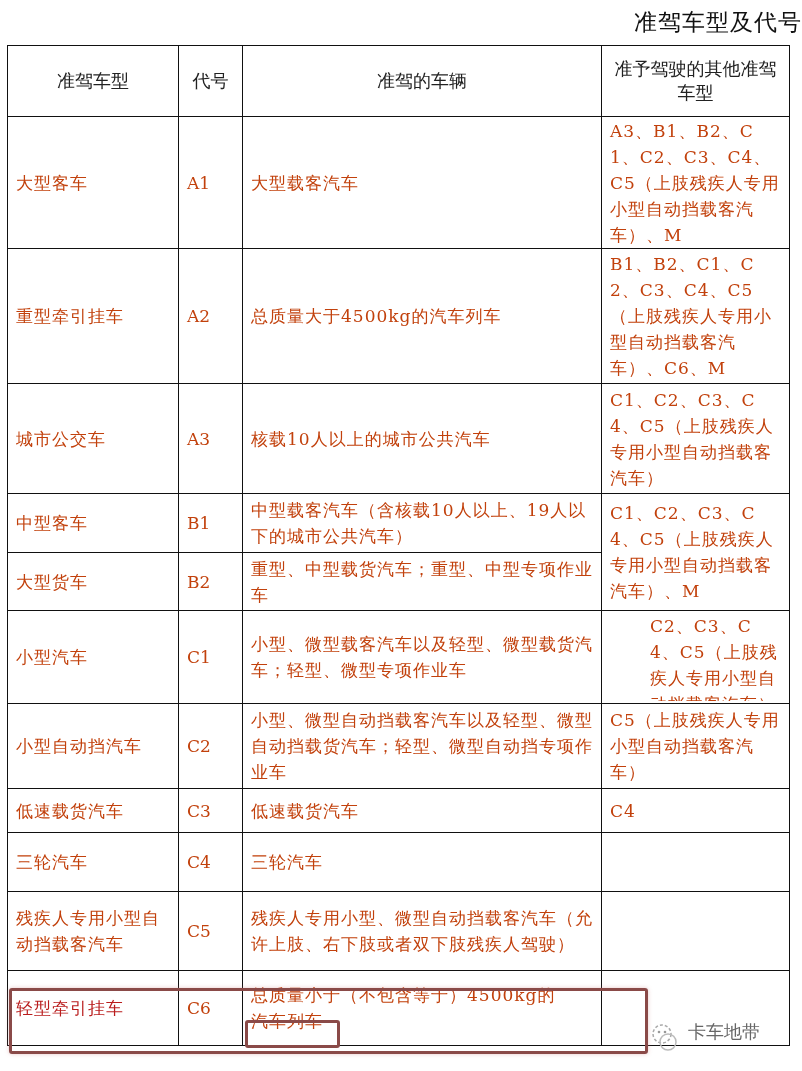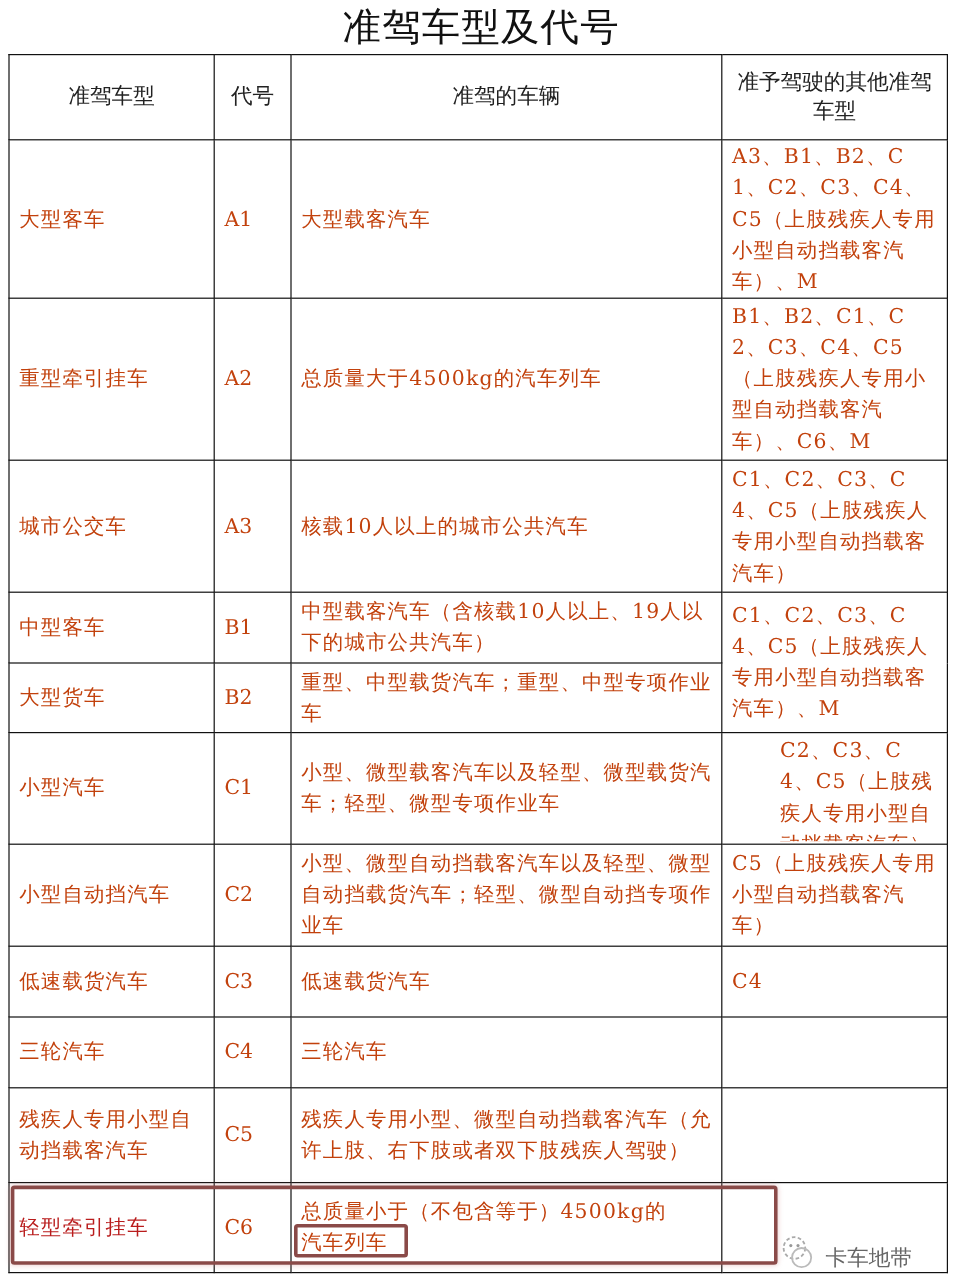--- a/index.html
+++ b/index.html
@@ -3,21 +3,21 @@
 <meta charset="utf-8">
 <style>
   html, body { margin: 0; padding: 0; background: #ffffff; }
   body {
     width: 802px; height: 1071px; position: relative; overflow: hidden;
     font-family: "DejaVu Serif", "Liberation Serif", serif;
     color: #2a2a2a;
   }
   .title {
     position: absolute; left: 0; top: 0; width: 802px; height: 44px;
-    text-align: center; font-size: 32px; line-height: 44px;
+    text-align: right; font-size: 23px; line-height: 44px;
     font-family: "DejaVu Sans", "Liberation Sans", sans-serif;
     color: #111; letter-spacing: 1px;
   }
   table.licence {
     position: absolute; left: 7px; top: 45px;
     width: 782px; border-collapse: collapse; table-layout: fixed; padding-left: 38px;
   }
   table.licence td, table.licence th {
     border: 1.5px solid #111; padding: 0 8px; vertical-align: middle;
     font-size: 17px; line-height: 26px; color: #c2410c; font-weight: normal;
@@ -33,41 +33,41 @@
   td.vehicles, td.others { letter-spacing: 1px; }
   td.others { padding: 0 6px; }
   tr.r-header { height: 71px; }
   tr.r-a1 { height: 132px; }
   tr.r-a2 { height: 135px; }
   tr.r-a3 { height: 110px; }
   tr.r-b1 { height: 59px; }
   tr.r-b2 { height: 58px; }
   tr.r-c1 { height: 93px; }
   tr.r-c2 { height: 85px; }
-  tr.r-c3 { height: 59px; }
+  tr.r-c3 { height: 44px; }
   tr.r-c4 { height: 59px; }
   tr.r-c5 { height: 79px; }
   tr.r-c6 { height: 75px; }
   td.others.clip { overflow: hidden; }
   .clipbox { max-height: 88px; overflow: hidden; margin-left: 40px; }
   tr.r-c6 td.type { color: #b91c1c; }
   .highlight-row {
     position: absolute; left: 9px; top: 988px; width: 639px; height: 66px;
     border: 3px solid #8a4a48; border-radius: 3px; box-sizing: border-box;
     pointer-events: none;
     box-shadow: 0 0 4px rgba(200,120,120,0.4);
   }
   .highlight-word {
     position: absolute; left: 245px; top: 1020px; width: 95px; height: 28px;
     border: 3px solid #8a4a48; border-radius: 3px; box-sizing: border-box;
     pointer-events: none;
   }
   .watermark {
     position: absolute; left: 648px; top: 1020px; height: 40px;
-    display: flex; align-items: flex-end; gap: 6px;
+    display: flex; align-items: flex-start; gap: 6px;
     font-family: "DejaVu Sans", "Liberation Sans", sans-serif;
     font-size: 18px; color: #666;
   }
   .watermark .wm-icon {
     width: 34px; height: 34px; position: relative;
   }
 </style>
 </head>
 <body>
 

